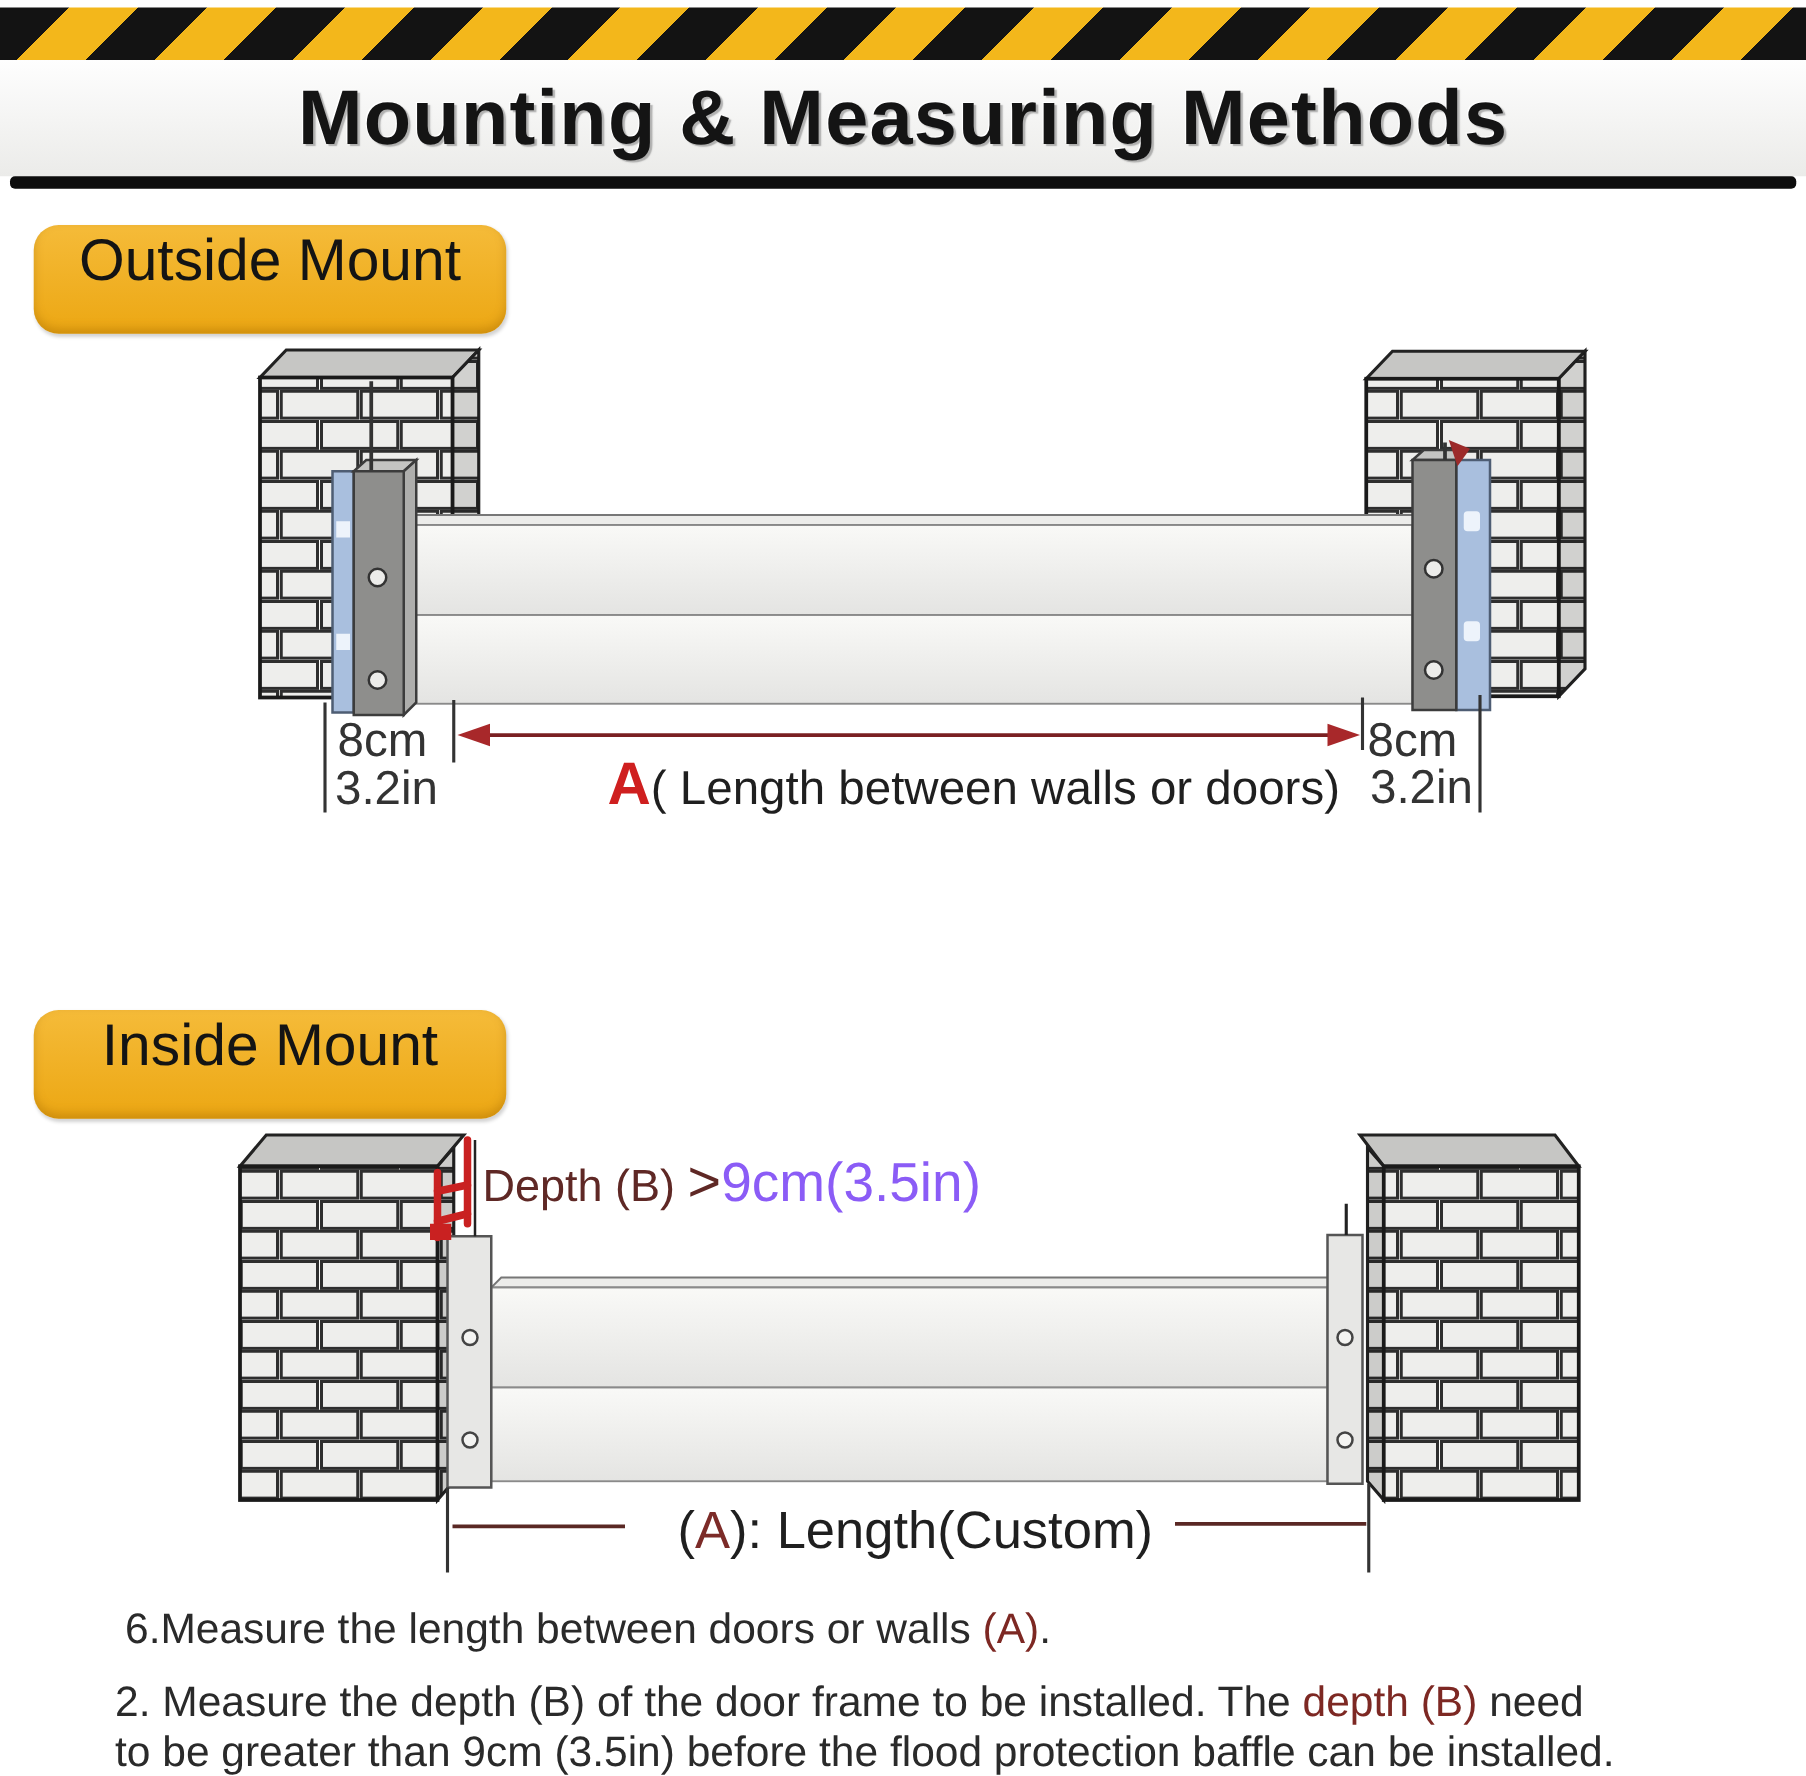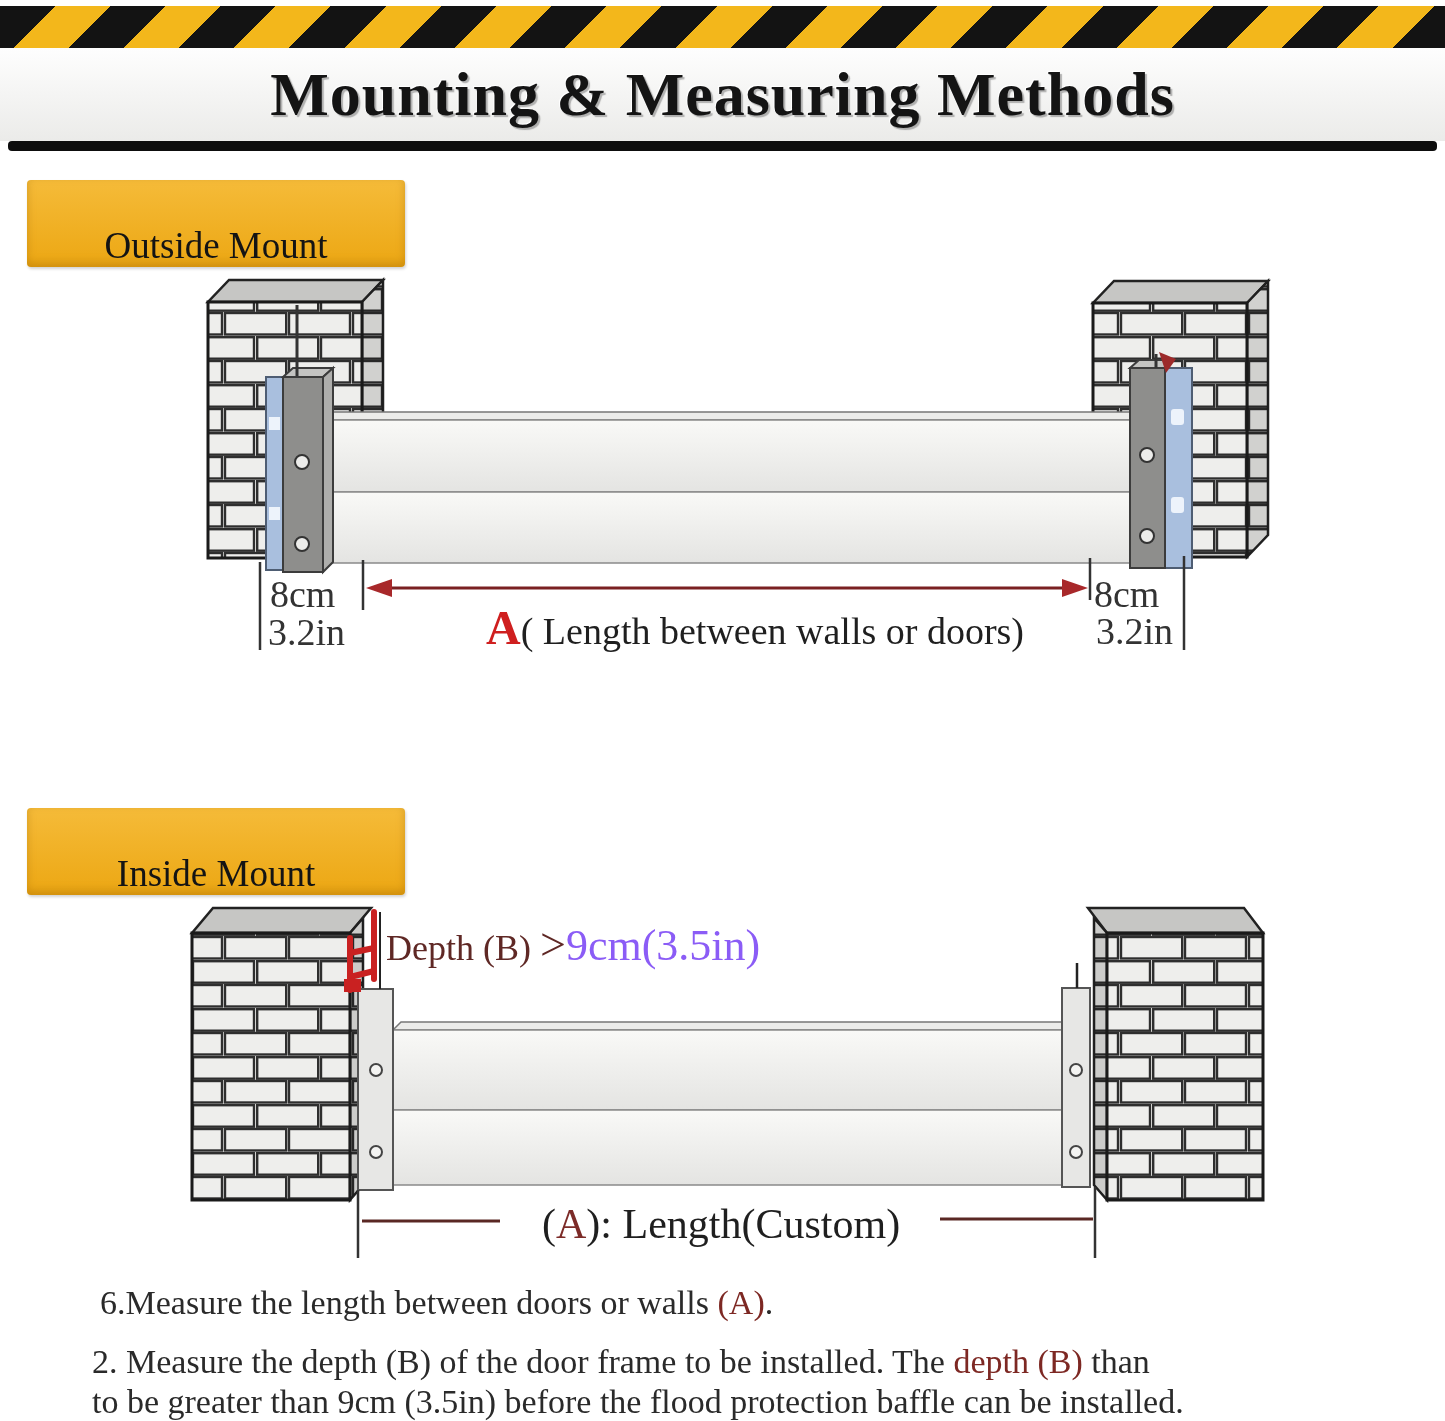--- a/index.html
+++ b/index.html
@@ -1,29 +1,29 @@
 <!DOCTYPE html>
 <html><head>
 <meta charset="utf-8">
 <style>
   html,body{margin:0;padding:0;background:#fff;}
   .page{position:relative;width:1445px;height:1421px;background:#fff;overflow:hidden;
-        font-family:Liberation Serif, serif;color:#222;}
+        font-family:Liberation Sans, sans-serif;color:#222;}
   .hazard{position:absolute;left:0;top:6px;width:1445px;height:42px;
           background:repeating-linear-gradient(135deg,#131313 0 39px,#f3b71b 39px 78px);}
   .title-band{position:absolute;left:0;top:48px;width:1445px;height:93px;
           background:linear-gradient(#fefefe,#ebebe9);display:flex;align-items:center;justify-content:center;}
   .page-title{font-size:62px;font-weight:700;color:#141414;letter-spacing:1px;
           text-shadow:2px 2px 1px rgba(120,120,120,.55), -1px -1px 0 #ffffff;}
   .title-rule{position:absolute;left:8px;top:141px;width:1429px;height:10px;background:#0d0d0d;border-radius:4px;}
-  .badge{position:absolute;left:27px;width:378px;height:87px;border-radius:4px;
+  .badge{position:absolute;left:27px;width:378px;height:87px;border-radius:20px;
          background:linear-gradient(#f5bb39,#eca713);
          box-shadow:inset 0 -4px 8px rgba(150,95,0,.35), 1px 2px 3px rgba(0,0,0,.18);
-         display:flex;align-items:flex-end;justify-content:center;
-         font-size:37px;color:#141414;}
+         display:flex;align-items:flex-start;justify-content:center;
+         font-size:47px;color:#141414;}
   .badge.outside{top:180px;}
   .badge.inside{top:808px;}
   svg.diagram{position:absolute;left:0;top:0;width:1445px;height:1421px;}
   .lbl{position:absolute;white-space:nowrap;color:#2b2b2b;}
   .dim{font-size:38px;color:#333;}
   .t-8cm-l{left:270px;top:572px;}
   .t-32in-l{left:268px;top:610px;}
   .t-8cm-r{left:1094px;top:572px;}
   .t-32in-r{left:1096px;top:609px;}
   .a-label{left:486px;top:600px;font-size:38px;color:#1f1f1f;}
@@ -209,17 +209,17 @@
   </div>
 
   <div class="lbl len-label">
     <span>(</span><span class="mid-a">A</span><span>): Length(Custom)</span>
   </div>
 
   <div class="lbl instr i-line1">
     <span>6.Measure the length between doors or walls </span><span class="red-dark">(A)</span><span>.</span>
   </div>
   <div class="lbl instr i-para">
-    <span>2. Measure the depth (B) of the door frame to be installed. The </span><span class="red-dark">depth (B)</span><span> than</span><br>
+    <span>2. Measure the depth (B) of the door frame to be installed. The </span><span class="red-dark">depth (B)</span><span> need</span><br>
     <span>to be greater than 9cm (3.5in) before the flood protection baffle can be installed.</span>
   </div>
 
 </div>
 
 </body></html>

